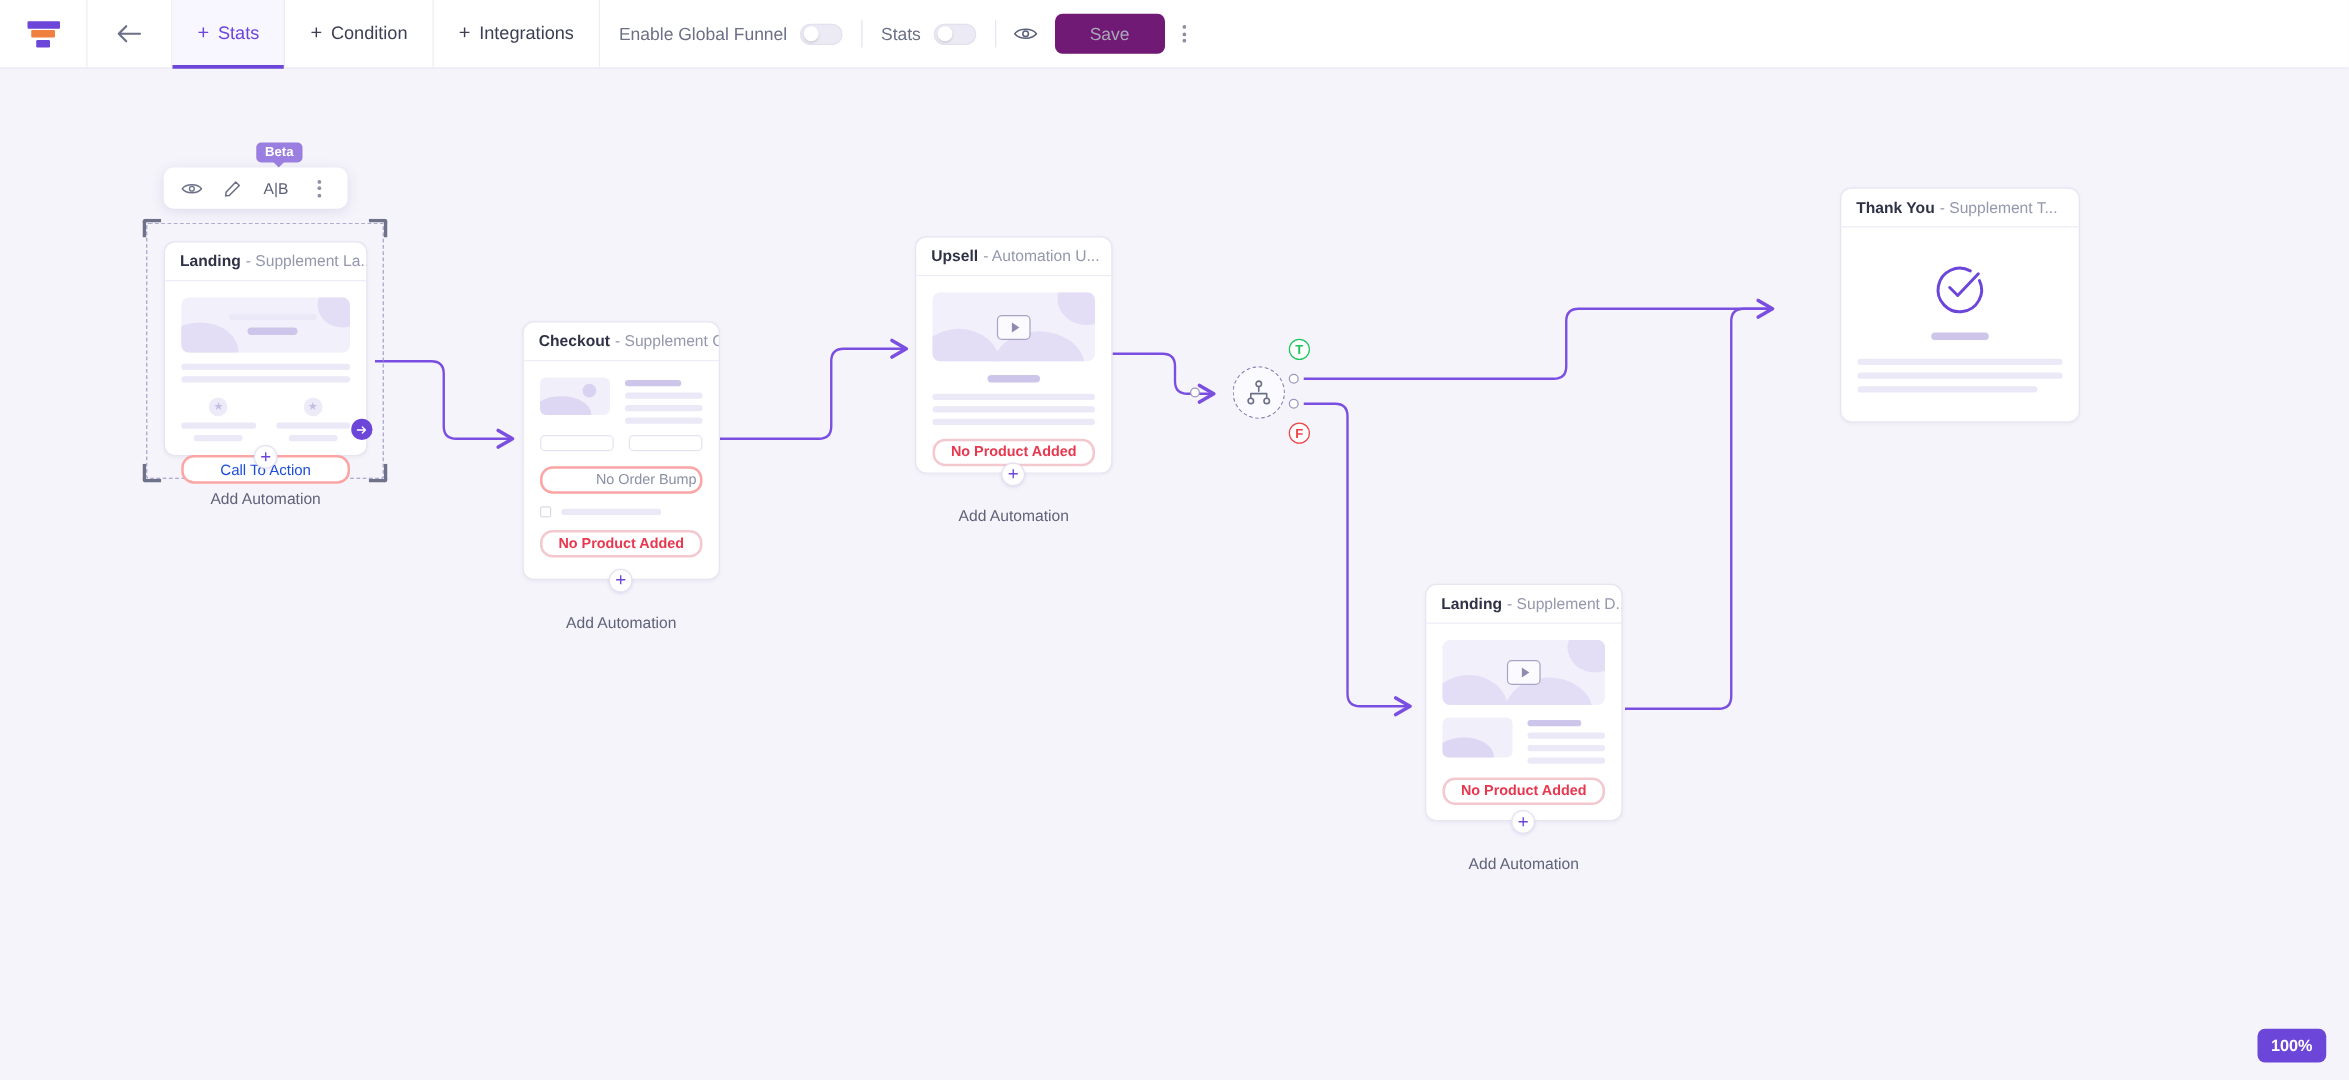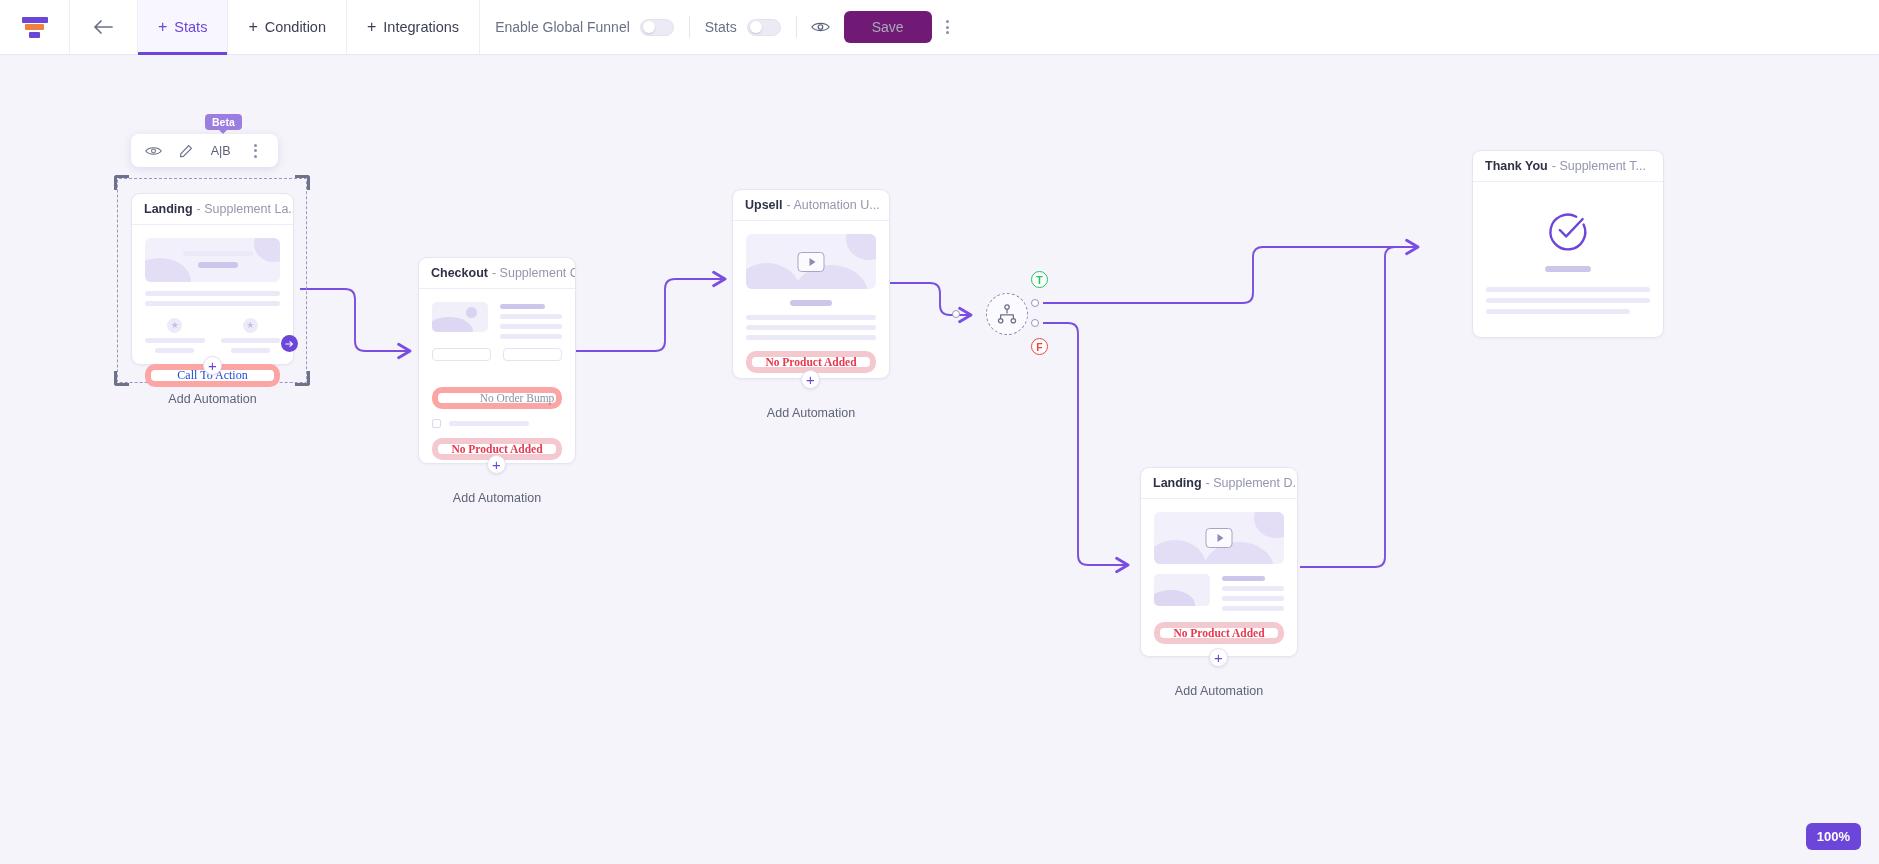--- a/index.html
+++ b/index.html
@@ -127,23 +127,23 @@
     border-top: 4px solid transparent; border-bottom: 4px solid transparent;
     margin-left: 2px;
   }
   .star-ico {
     width: 15px; height: 15px; border-radius: 50%; background: #eeebf9;
     display: flex; align-items: center; justify-content: center;
     color: #c5bee4; font-size: 9px; line-height: 1;
   }
 
   .pill {
-    border: 6px solid #fca5a5; border-radius: 10px; height: 22px;
+    border: 2px solid #fca5a5; border-radius: 10px; height: 22px;
     display: flex; align-items: center; justify-content: center;
-    font-size: 11.5px; color: #8b8fa4; background: #fff; font-family: Liberation Serif, serif;
+    font-size: 11.5px; color: #8b8fa4; background: #fff;
   }
   .pill.cta { color: #1d4ed8; font-size: 12px; height: 23px; }
   .pill.danger { border-color: #f3c9cf; color: #e8384f; font-weight: 600; font-size: 11.5px; }
   .inp-box { border: 1px solid #e6e3f1; border-radius: 4px; height: 13px; background: #fff; }
   .chk { width: 9px; height: 9px; border: 1px solid #ddd9ec; border-radius: 2px; background:#fff; }
 
   
   .plus-btn {
     position: absolute; width: 19px; height: 19px; border-radius: 50%;
     background: #ffffff; border: 1px solid #e4e1f0;
@@ -382,21 +382,21 @@
           <div class="sk-bar dark" style="width:72%;"></div>
           <div class="sk-bar" style="width:100%;"></div>
           <div class="sk-bar" style="width:100%;"></div>
           <div class="sk-bar" style="width:100%;"></div>
         </div>
       </div>
       <div style="display:flex; gap:12px; margin-top:9px;">
         <div class="inp-box" style="flex:1;"></div>
         <div class="inp-box" style="flex:1;"></div>
       </div>
-      <div class="pill" style="margin-top:26px;padding-left:40px;">No Order Bump</div>
+      <div class="pill" style="margin-top:12px;padding-left:40px;">No Order Bump</div>
       <div style="display:flex; align-items:center; gap:8px; margin-top:10px;">
         <span class="chk"></span>
         <span class="sk-bar" style="flex:1; max-width:80px;"></span>
       </div>
       <div class="pill danger" style="margin-top:10px;">No Product Added</div>
     </div>
   </div>
   <div class="plus-btn" style="left:487px; top:400px;">+</div>
   <div class="add-auto" style="left:418px; top:436px; width:158px;">Add Automation</div>
 

